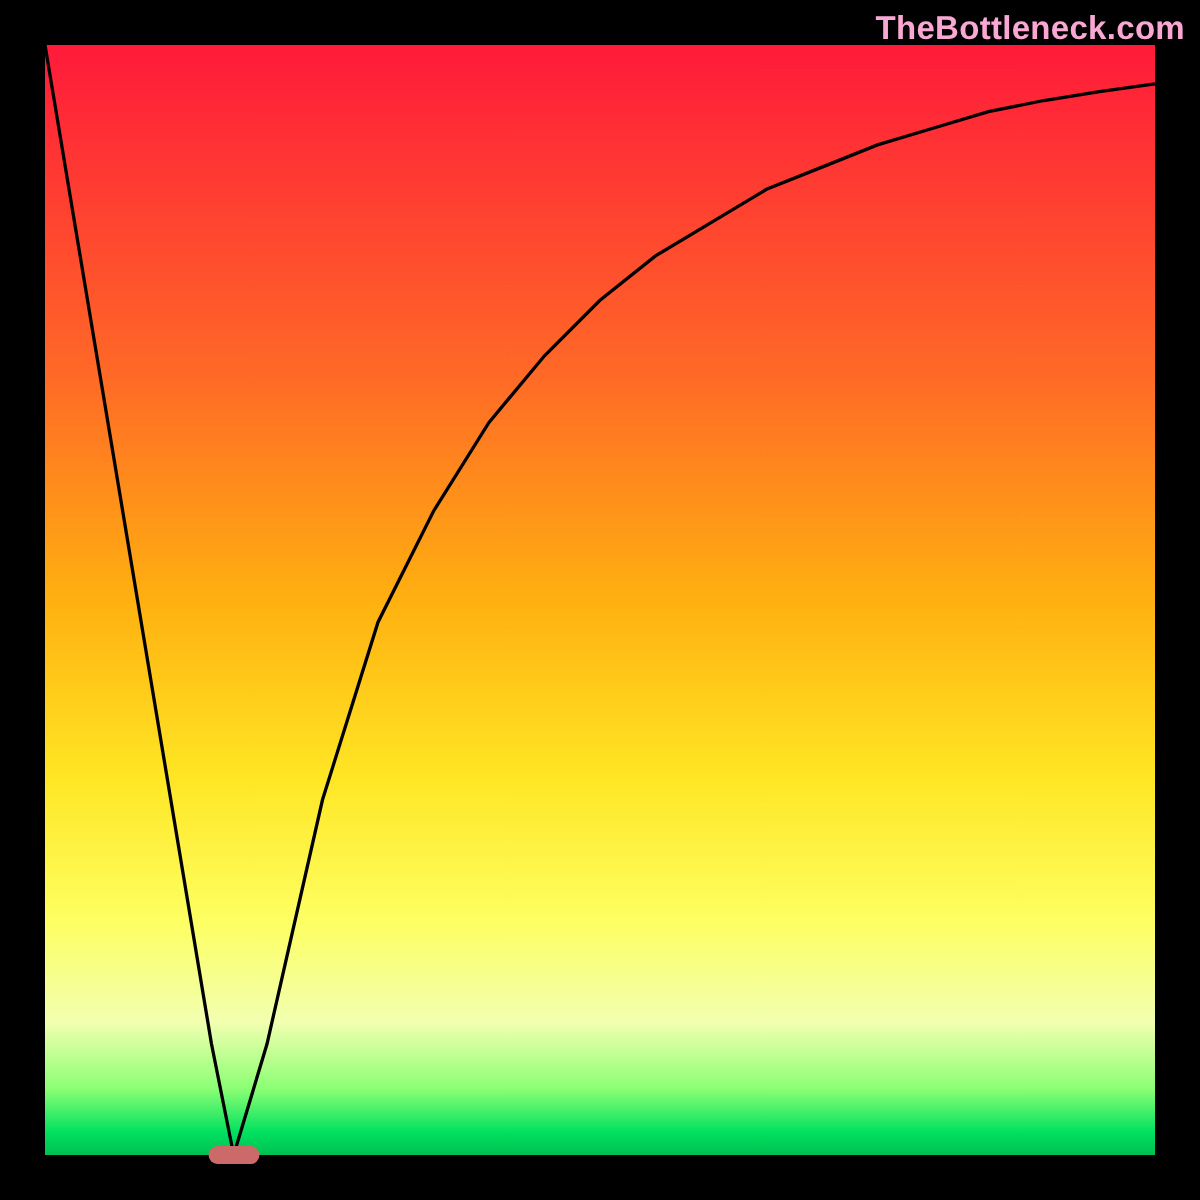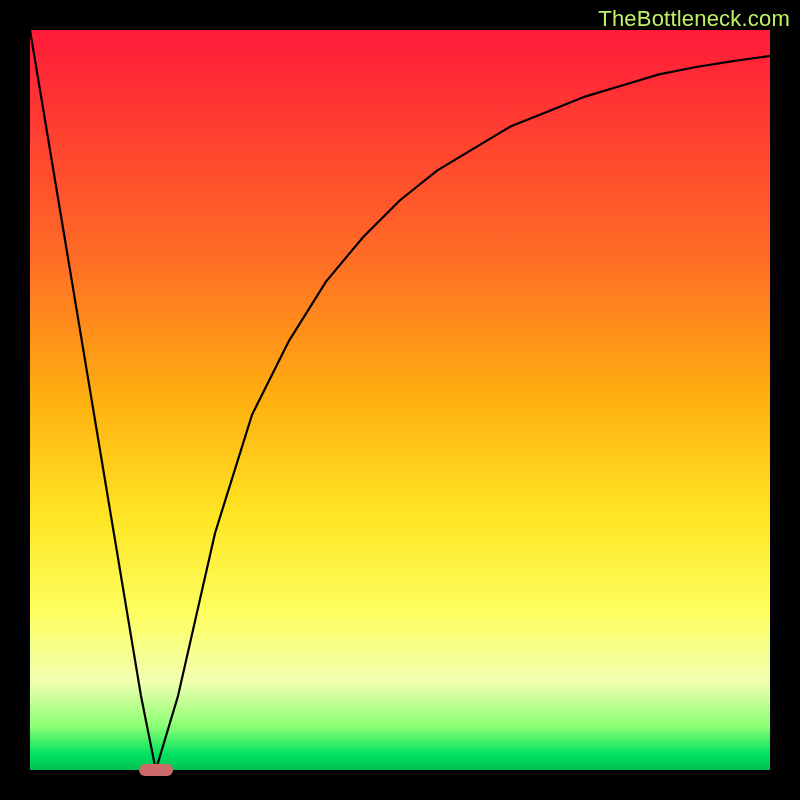--- a/index.html
+++ b/index.html
@@ -33,23 +33,23 @@
       #f2ffb0 88%,
       #8cff74 94%,
       #00e060 98%,
       #00c050 100%
     );
   }
   .watermark {
     position: absolute;
     top: 6px;
     right: 10px;
-    color: #bef264;
+    color: #f9a8d4;
     font-size: 22px;
-    font-weight: 400;
+    font-weight: 700;
     letter-spacing: 0.2px;
     user-select: none;
   }
   svg.curve {
     position: absolute;
     left: 0;
     top: 0;
     width: 740px;
     height: 740px;
     overflow: visible;

